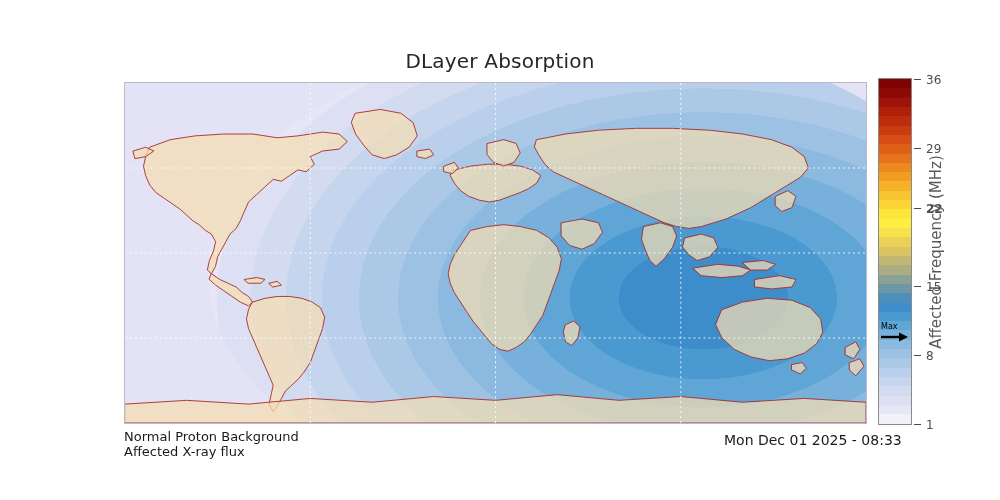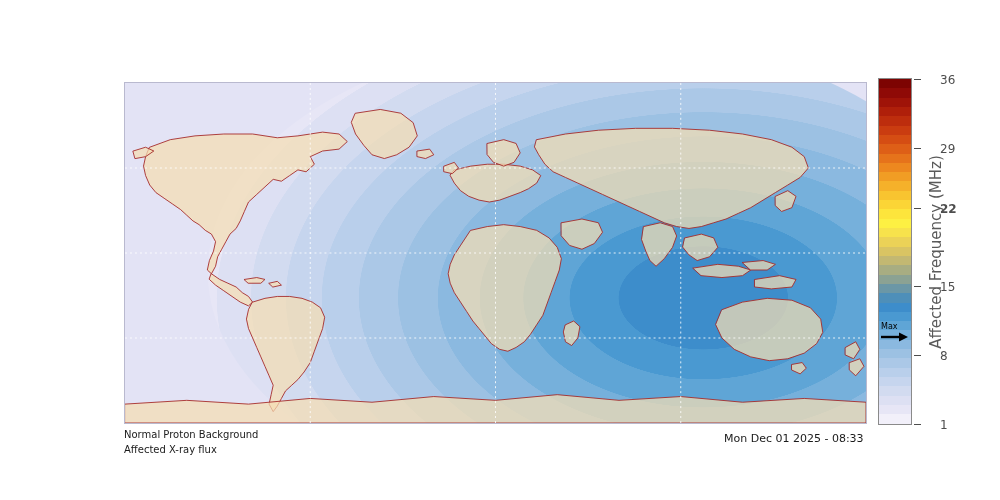--- a/index.html
+++ b/index.html
@@ -31,21 +31,21 @@
   .cbar-wrap{position:absolute;left:878px;top:78px;width:34px;height:347px;}
   .cbar{
     position:absolute;left:0;top:0;width:34px;height:347px;
     border:1px solid #8a8a8a;box-sizing:border-box;
   }
   .cbar-seg{width:100%;}
   .cb-ticks{position:absolute;left:34px;top:0;width:66px;height:347px;}
   .cb-tick{position:absolute;left:0;height:1px;display:flex;align-items:center;}
   .cb-tick .dash{width:7px;height:1px;background:#4d4d4d;margin-left:2px;}
   .cb-tick .lbl{
-    font-size:12px;color:#4d4d4d;margin-left:19px;
+    font-size:12px;color:#4d4d4d;margin-left:5px;
     transform:translateY(-0.5px);white-space:nowrap;
   }
   .cb-axis-label{
     position:absolute;left:925px;top:78px;height:347px;width:22px;
     display:flex;align-items:center;justify-content:center;
   }
   .cb-axis-label span{
     transform:rotate(-90deg);white-space:nowrap;
     font-size:15px;color:#5a5a5a;
   }
@@ -53,40 +53,41 @@
   
   .max-marker{position:absolute;left:880px;top:320px;width:34px;height:26px;pointer-events:none;}
   .max-marker .mx-text{
     position:absolute;left:1px;top:0;font-size:8px;color:#000;
     font-family:"DejaVu Sans","Liberation Sans",sans-serif;line-height:9px;
   }
   .max-marker svg{position:absolute;left:0px;top:10px;}
 
   
   .note{
-    position:absolute;left:124px;font-size:10px;color:#1a1a1a;
+    position:absolute;left:124px;font-size:13px;color:#1a1a1a;
     white-space:nowrap;
   }
   .note.l1{top:429px;}
   .note.l2{top:444px;}
   .stamp{
-    position:absolute;left:724px;top:432px;font-size:11px;color:#1a1a1a;
+    position:absolute;left:724px;top:432px;font-size:14px;color:#1a1a1a;
     white-space:nowrap;
   }
   .footer{
     position:absolute;left:12px;top:478px;
     font-size:11.5px;font-style:italic;font-weight:bold;color:#1a1a1a;
     white-space:nowrap;
   }
 </style>
 </head>
 <body>
 
 <div id="root">
 
+  <div class="title">DLayer Absorption</div>
 
   <div class="map-frame">
 
     <svg class="map-svg" viewBox="0 0 743 342" preserveAspectRatio="none">
       <defs>
         <radialGradient id="absorp" cx="0.637" cy="0.555" r="0.70">
           <stop offset="0.00" stop-color="#3d8dcb"></stop>
           <stop offset="0.155" stop-color="#3d8dcb"></stop>
           <stop offset="0.156" stop-color="#4a99d1"></stop>
           <stop offset="0.245" stop-color="#4a99d1"></stop>

